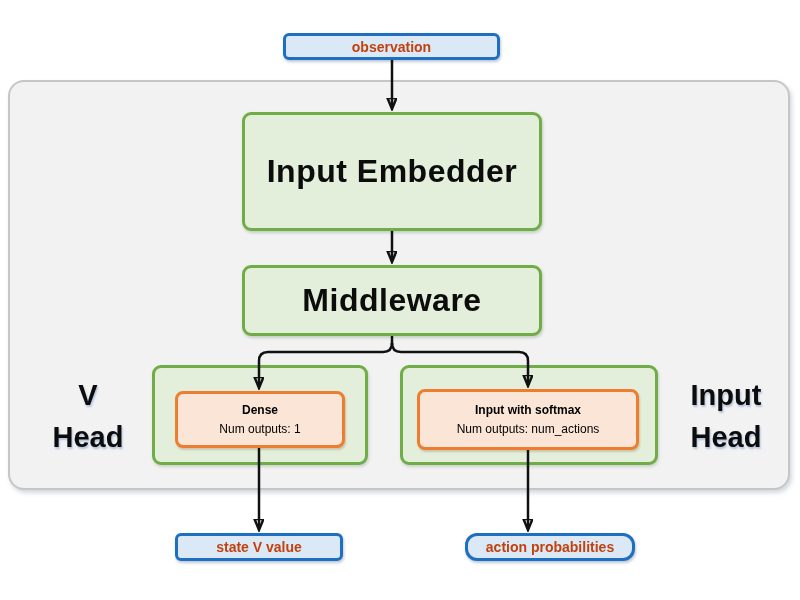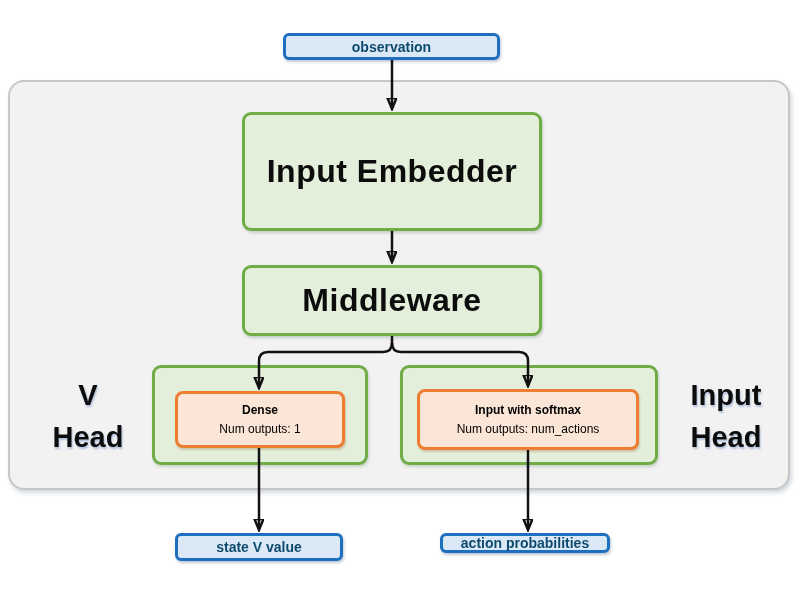--- a/index.html
+++ b/index.html
@@ -20,21 +20,21 @@
     box-shadow:2px 3px 4px rgba(130,145,170,0.35);
     z-index:1;
   }
 
   
   .node-blue{
     background:#dbe9f7;
     border:3px solid #1f6fc0;
     border-radius:6px;
     display:flex;align-items:center;justify-content:center;
-    font-weight:bold;font-size:14px;color:#0c4a6e;
+    font-weight:bold;font-size:14px;color:#c2410c;
     box-shadow:1px 2px 3px rgba(110,130,160,0.45);
     z-index:4;
   }
 
   
   .node-green{
     background:#e3efda;
     border:3px solid #70ad47;
     border-radius:9px;
     display:flex;align-items:center;justify-content:center;
@@ -78,21 +78,21 @@
   #observation-node{left:283px;top:33px;width:217px;height:27px;}
   #input-embedder-node{left:242px;top:112px;width:300px;height:119px;}
   #middleware-node{left:242px;top:265px;width:300px;height:71px;}
   #v-head-group{left:152px;top:365px;width:216px;height:100px;}
   #policy-head-group{left:400px;top:365px;width:258px;height:100px;}
   #dense-node{left:175px;top:391px;width:170px;height:57px;}
   #dense-softmax-node{left:417px;top:389px;width:222px;height:61px;}
   #v-head-label{left:28px;top:373px;width:120px;height:86px;}
   #policy-head-label{left:656px;top:373px;width:140px;height:86px;}
   #state-v-value-node{left:175px;top:533px;width:168px;height:28px;}
-  #action-probabilities-node{left:440px;top:533px;width:170px;height:20px;}
+  #action-probabilities-node{left:465px;top:533px;width:170px;height:28px;border-radius:12px;}
 
   
   #arrow-layer{
     position:absolute;left:0;top:0;width:800px;height:600px;
     z-index:5;pointer-events:none;
   }
   #arrow-layer path{stroke:#111;stroke-width:2.5;fill:none;}
 </style>
 </head>
 <body>

